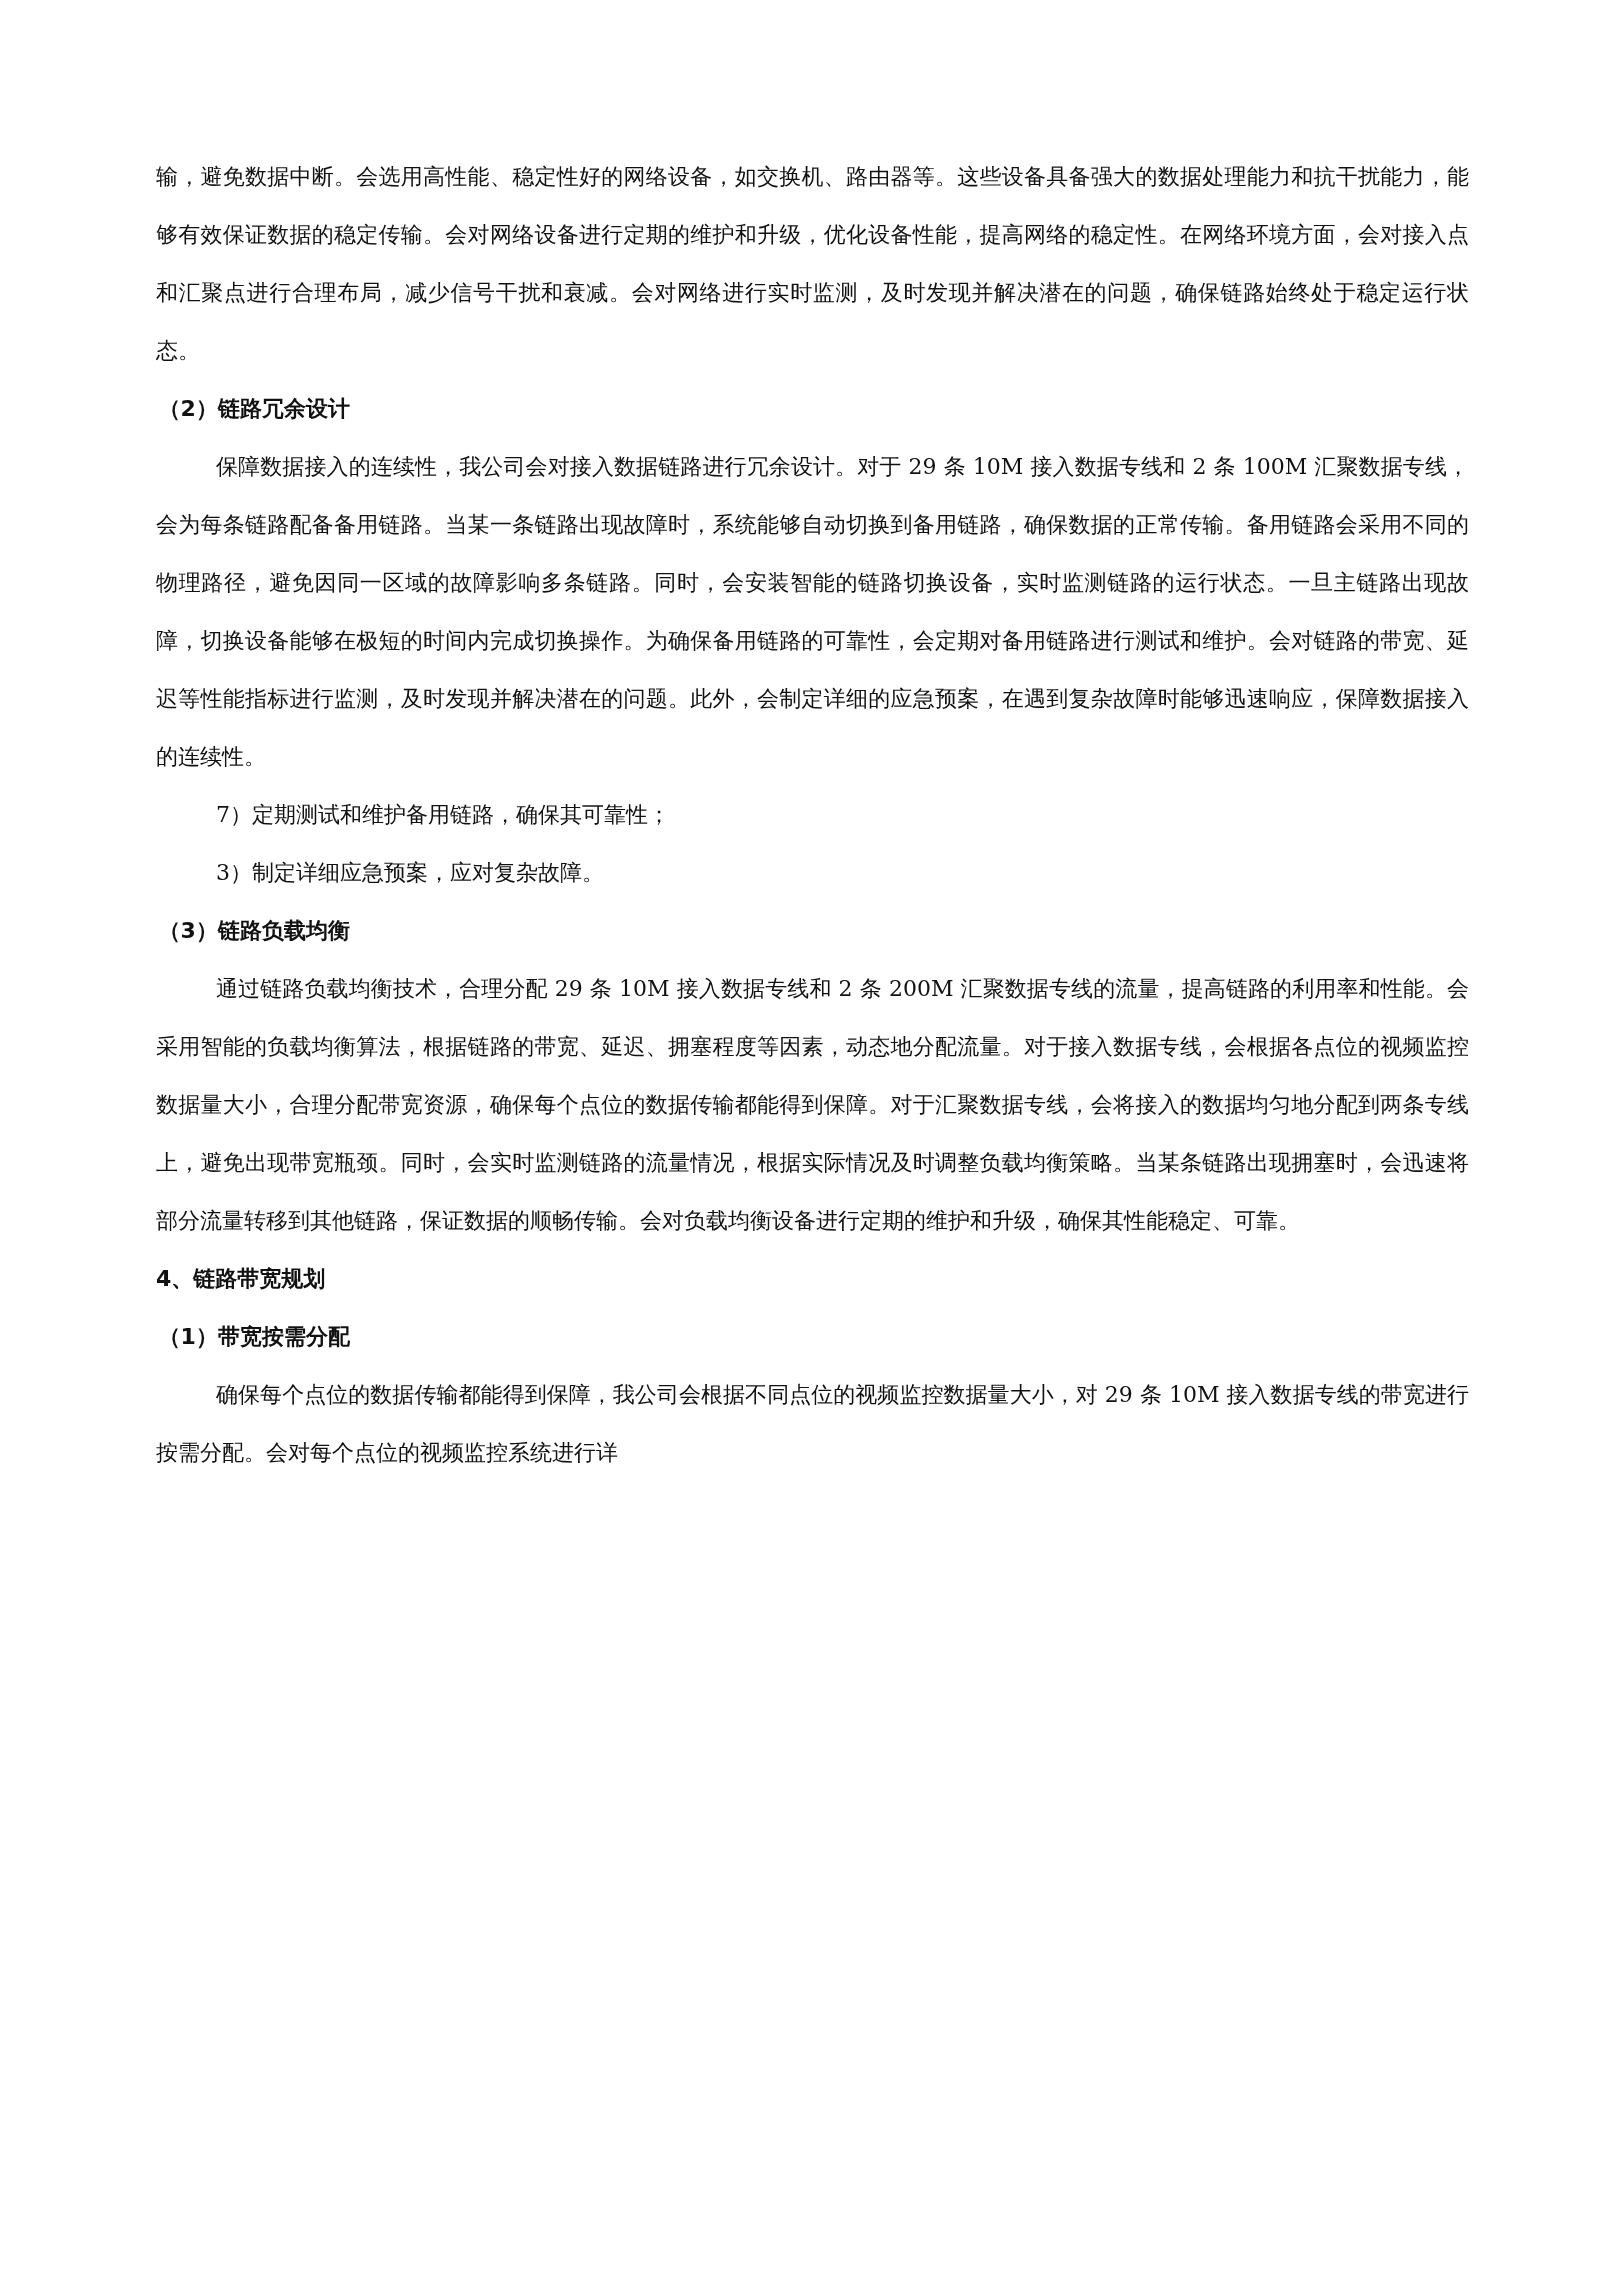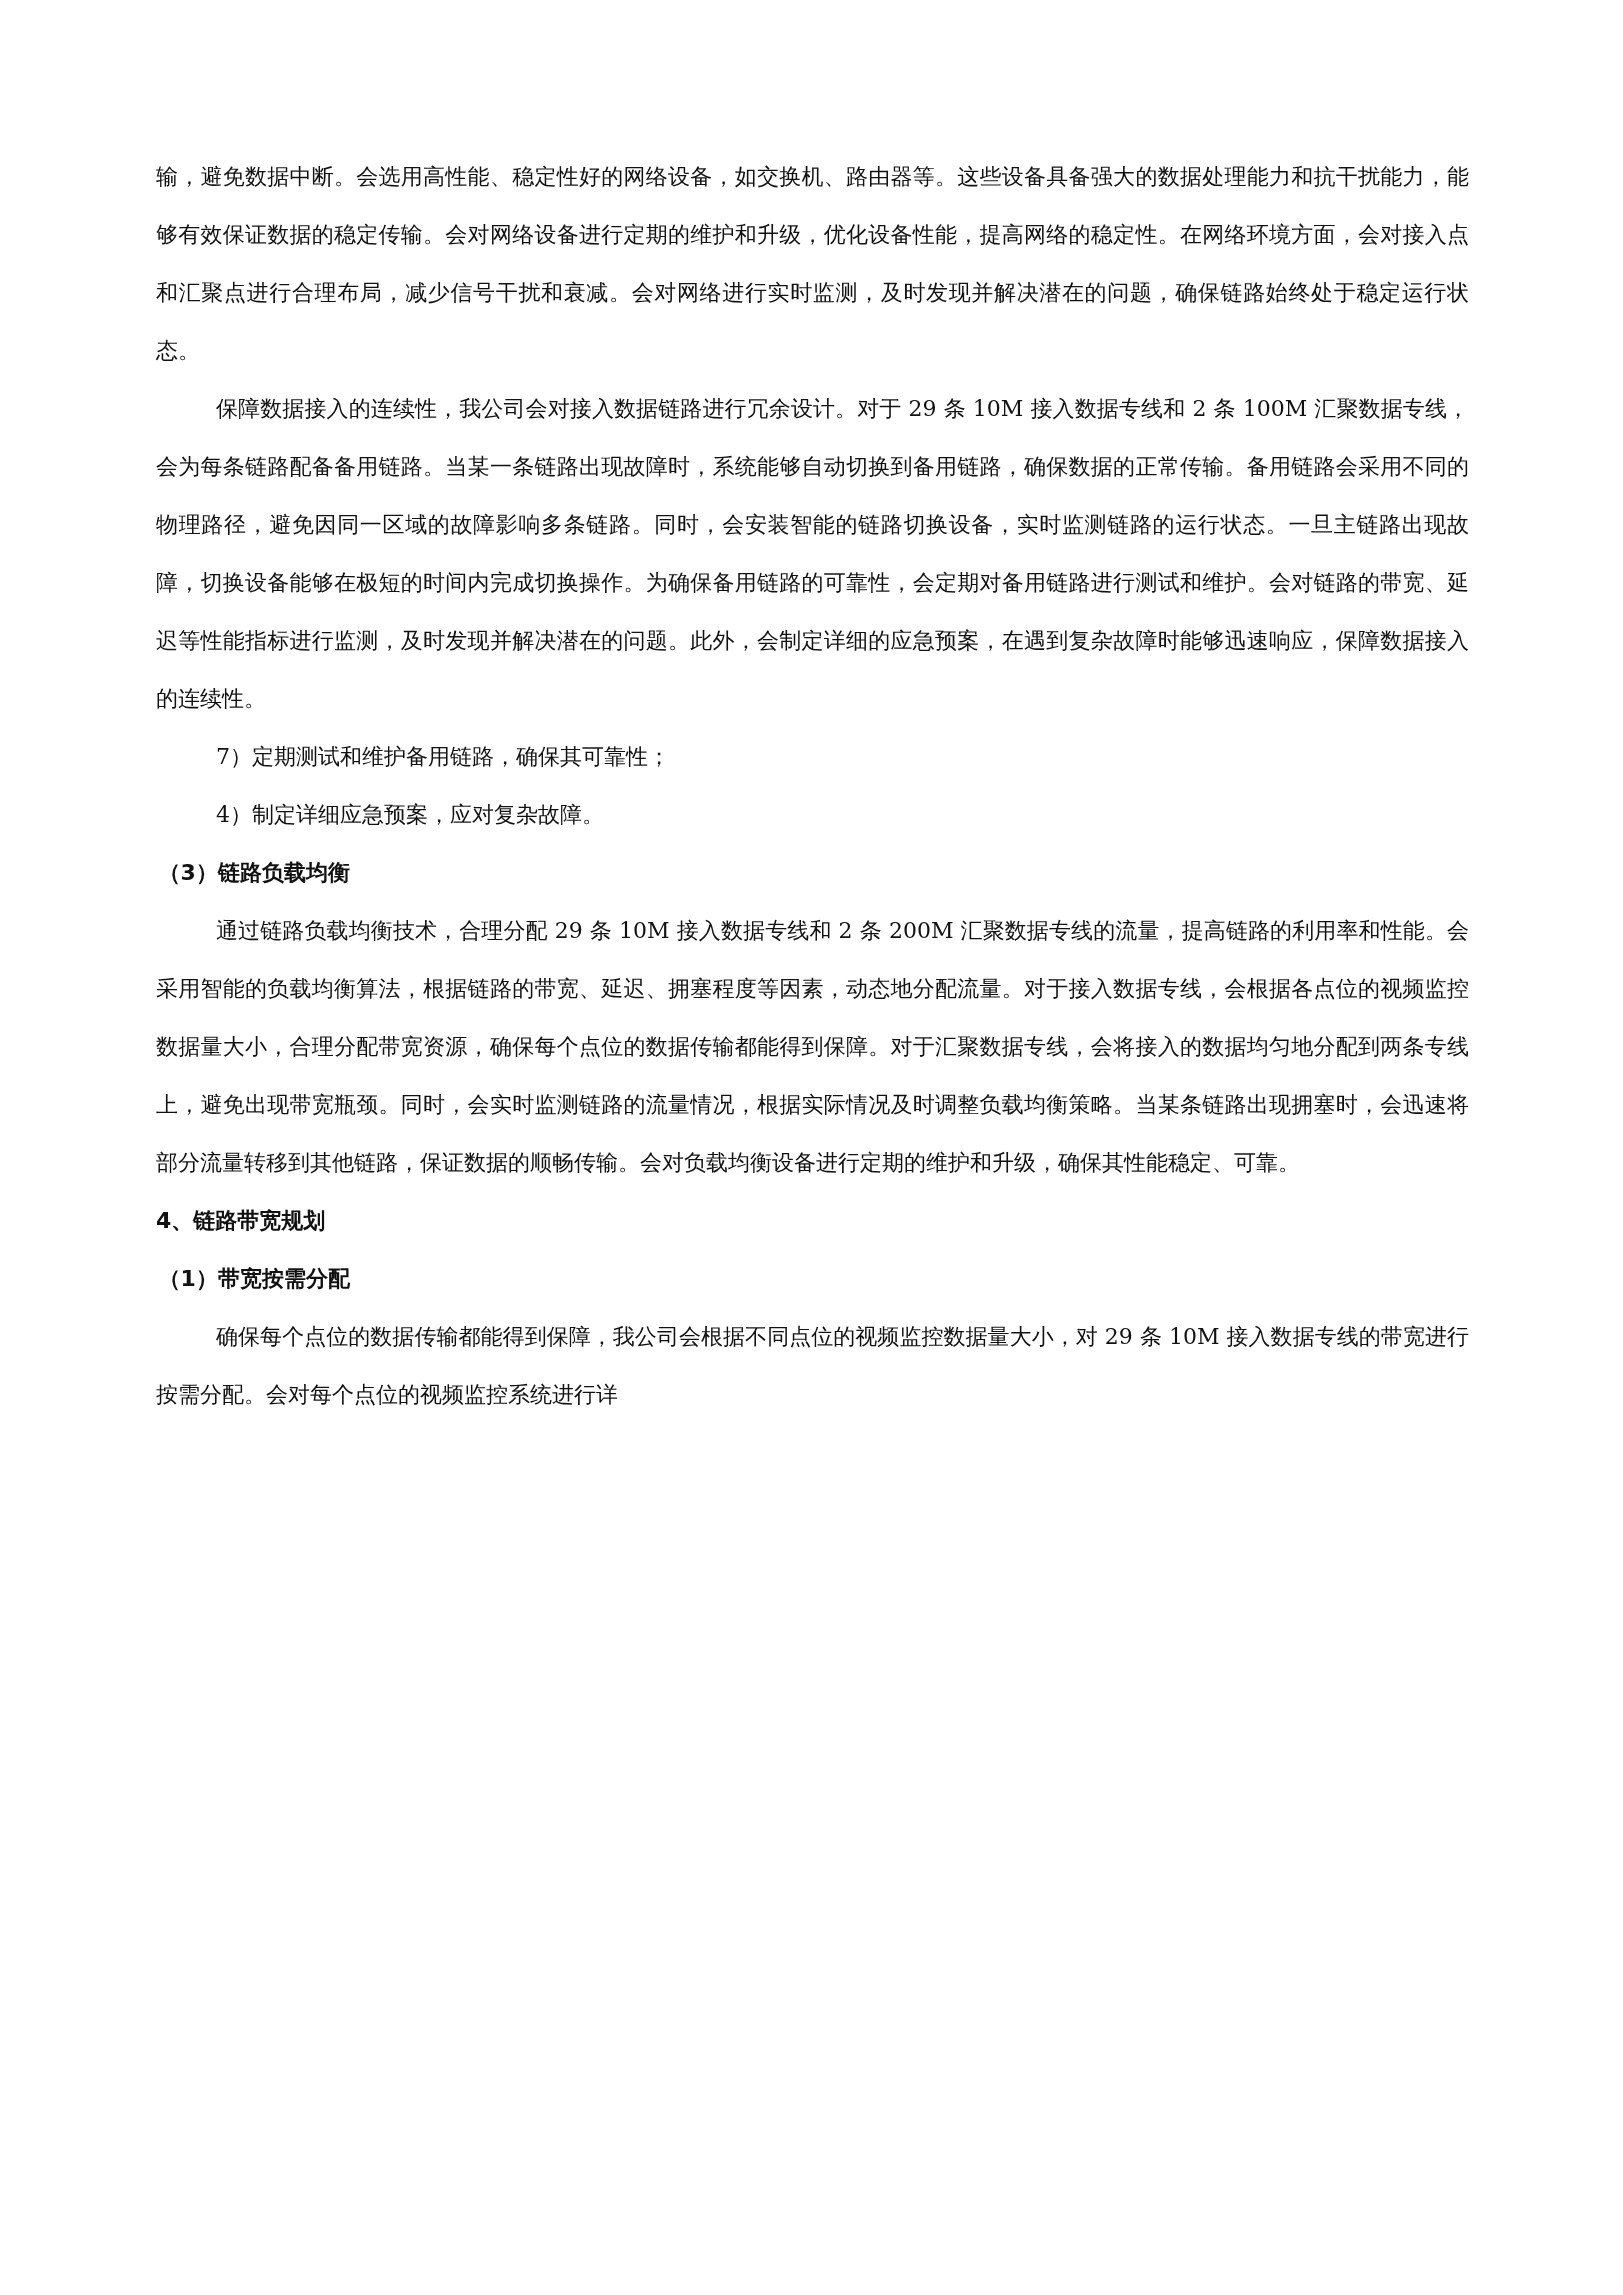--- a/index.html
+++ b/index.html
@@ -20,25 +20,26 @@
   .h2 { margin: 0; font-family: "DejaVu Sans", "Liberation Sans", sans-serif; font-weight: bold; }
   .li { margin: 0; padding-left: 60px; }
 </style>
 </head>
 <body>
 
 <div class="page">
 
   <p class="p">输，避免数据中断。会选用高性能、稳定性好的网络设备，如交换机、路由器等。这些设备具备强大的数据处理能力和抗干扰能力，能够有效保证数据的稳定传输。会对网络设备进行定期的维护和升级，优化设备性能，提高网络的稳定性。在网络环境方面，会对接入点和汇聚点进行合理布局，减少信号干扰和衰减。会对网络进行实时监测，及时发现并解决潜在的问题，确保链路始终处于稳定运行状态。</p>
 
+  <p class="h3">（2）链路冗余设计</p>
   <p class="p indent">保障数据接入的连续性，我公司会对接入数据链路进行冗余设计。对于 29 条 10M 接入数据专线和 2 条 100M 汇聚数据专线，会为每条链路配备备用链路。当某一条链路出现故障时，系统能够自动切换到备用链路，确保数据的正常传输。备用链路会采用不同的物理路径，避免因同一区域的故障影响多条链路。同时，会安装智能的链路切换设备，实时监测链路的运行状态。一旦主链路出现故障，切换设备能够在极短的时间内完成切换操作。为确保备用链路的可靠性，会定期对备用链路进行测试和维护。会对链路的带宽、延迟等性能指标进行监测，及时发现并解决潜在的问题。此外，会制定详细的应急预案，在遇到复杂故障时能够迅速响应，保障数据接入的连续性。</p>
 
   <div>
     <p class="li">7）定期测试和维护备用链路，确保其可靠性；</p>
-    <p class="li">4）制定详细应急预案，应对复杂故障。</p>
+    <p class="li">3）制定详细应急预案，应对复杂故障。</p>
   </div>
 
   <p class="h3">（3）链路负载均衡</p>
   <p class="p indent">通过链路负载均衡技术，合理分配 29 条 10M 接入数据专线和 2 条 200M 汇聚数据专线的流量，提高链路的利用率和性能。会采用智能的负载均衡算法，根据链路的带宽、延迟、拥塞程度等因素，动态地分配流量。对于接入数据专线，会根据各点位的视频监控数据量大小，合理分配带宽资源，确保每个点位的数据传输都能得到保障。对于汇聚数据专线，会将接入的数据均匀地分配到两条专线上，避免出现带宽瓶颈。同时，会实时监测链路的流量情况，根据实际情况及时调整负载均衡策略。当某条链路出现拥塞时，会迅速将部分流量转移到其他链路，保证数据的顺畅传输。会对负载均衡设备进行定期的维护和升级，确保其性能稳定、可靠。</p>
 
   <p class="h2">4、链路带宽规划</p>
   <p class="h3">（1）带宽按需分配</p>
   <p class="p indent">确保每个点位的数据传输都能得到保障，我公司会根据不同点位的视频监控数据量大小，对 29 条 10M 接入数据专线的带宽进行按需分配。会对每个点位的视频监控系统进行详</p>
 
 </div>

